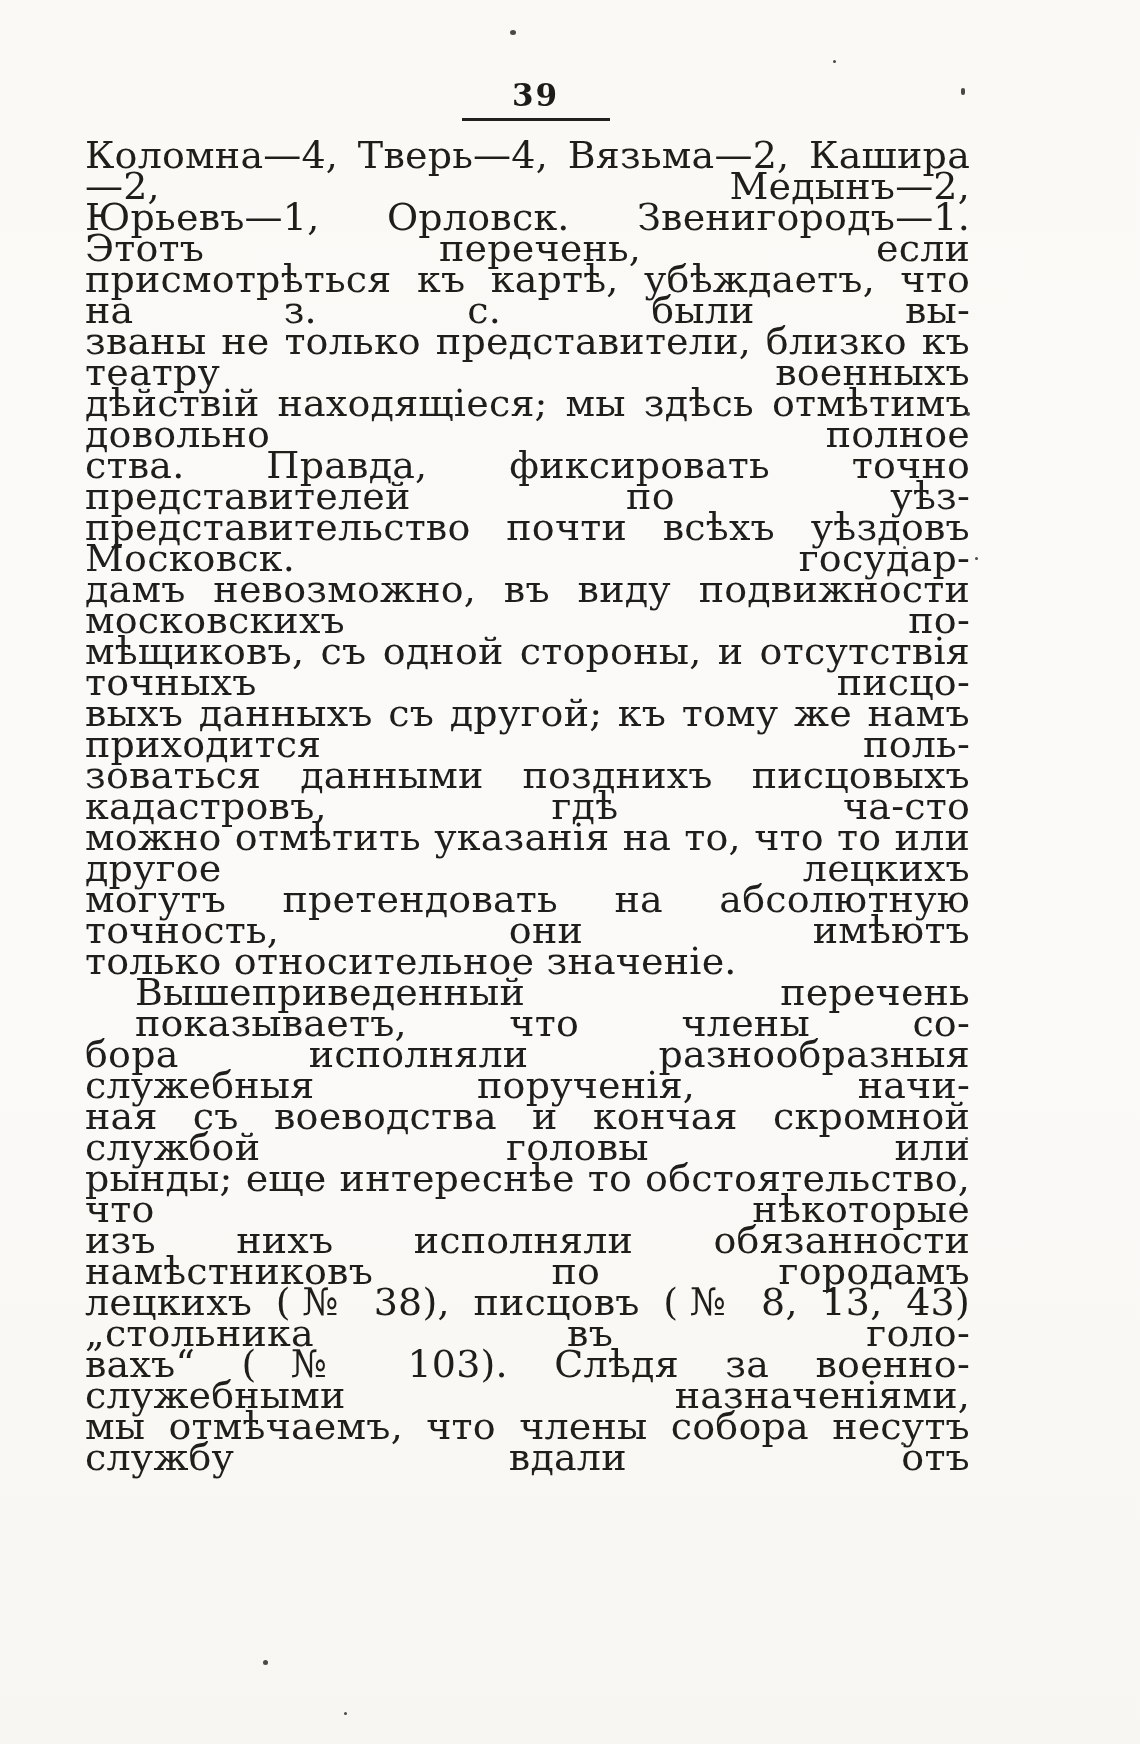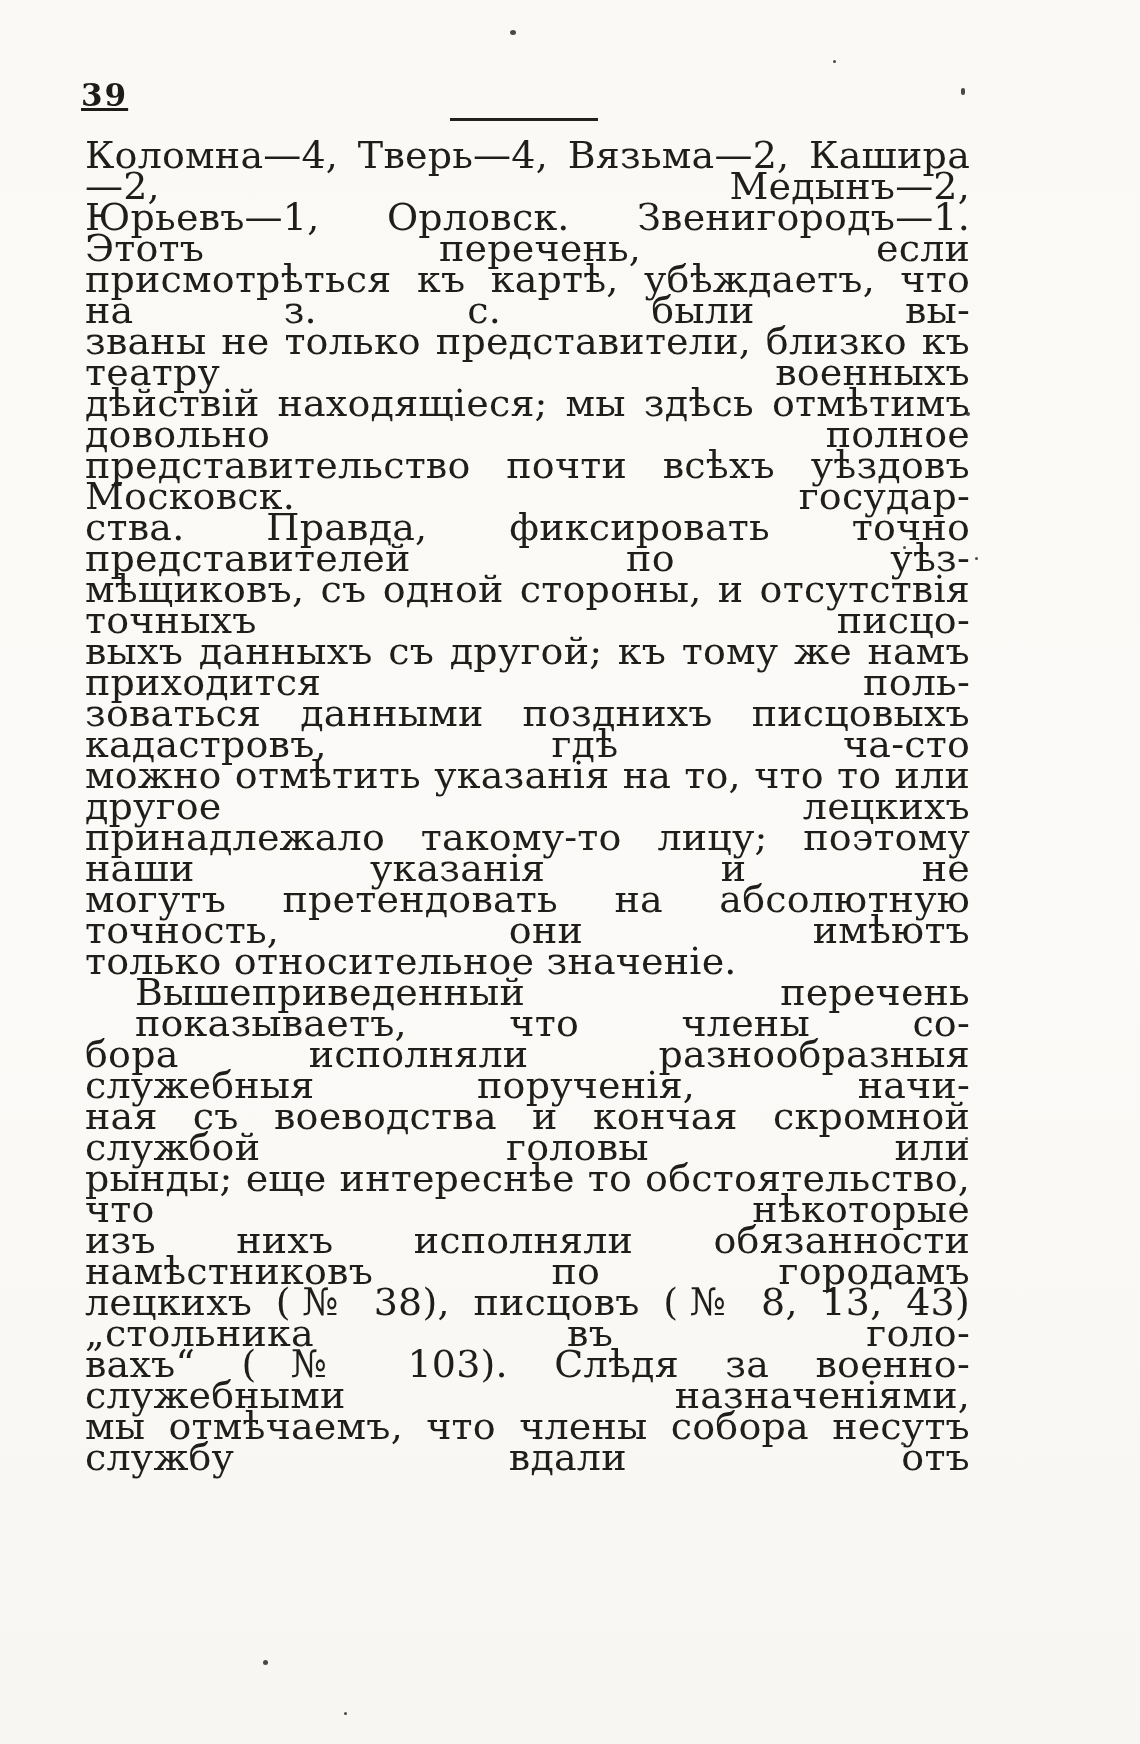--- a/index.html
+++ b/index.html
@@ -13,25 +13,24 @@
     width: 1140px;
     height: 1744px;
     margin: 0 auto;
     background:
       linear-gradient(180deg, #faf9f6 0%, #fbfaf8 55%, #f7f6f2 100%);
     color: #1e1c19;
     overflow: hidden;
   }
   .page-header {
     position: absolute;
-    left: 81px;
+    left: 93px;
     top: 80px;
     width: 885px;
-    text-align: left;
-    text-decoration: underline;
+    text-align: center;
   }
   .page-number {
     font-size: 31px;
     font-weight: bold;
     letter-spacing: 2px;
     line-height: 1;
   }
   .page-rule {
     width: 148px;
     height: 3px;
@@ -75,27 +74,27 @@
     <div class="page-number">39</div>
     <div class="page-rule"></div>
   </div>
 
   <div class="text-block">
     <div class="line">Коломна—4, Тверь—4, Вязьма—2, Кашира—2, Медынъ—2,</div>
     <div class="line">Юрьевъ—1, Орловск. Звенигородъ—1. Этотъ перечень, если</div>
     <div class="line">присмотрѣться къ картѣ, убѣждаетъ, что на з. с. были вы-</div>
     <div class="line">званы не только представители, близко къ театру военныхъ</div>
     <div class="line">дѣйствій находящіеся; мы здѣсь отмѣтимъ довольно полное</div>
+    <div class="line">ства. Правда, фиксировать точно представителей по уѣз-</div>
     <div class="line">представительство почти всѣхъ уѣздовъ Московск. государ-</div>
-    <div class="line">ства. Правда, фиксировать точно представителей по уѣз-</div>
+    <div class="line">дамъ невозможно, въ виду подвижности московскихъ по-</div>
     <div class="line">мѣщиковъ, съ одной стороны, и отсутствія точныхъ писцо-</div>
     <div class="line">выхъ данныхъ съ другой; къ тому же намъ приходится поль-</div>
     <div class="line">зоваться данными позднихъ писцовыхъ кадастровъ, гдѣ ча-сто</div>
     <div class="line">можно отмѣтить указанія на то, что то или другое лецкихъ</div>
-    <div class="line">принадлежало такому-то лицу; поэтому наши указанія и не</div>
     <div class="line">могутъ претендовать на абсолютную точность, они имѣютъ</div>
     <div class="line par-end">только относительное значеніе.</div>
     <div class="line indent">Вышеприведенный перечень показываетъ, что члены со-</div>
     <div class="line">бора исполняли разнообразныя служебныя порученія, начи-</div>
     <div class="line">ная съ воеводства и кончая скромной службой головы или</div>
     <div class="line">рынды; еще интереснѣе то обстоятельство, что нѣкоторые</div>
     <div class="line">изъ нихъ исполняли обязанности намѣстниковъ по городамъ</div>
     <div class="line">лецкихъ (№ 38), писцовъ (№ 8, 13, 43) „стольника въ голо-</div>
     <div class="line">вахъ“ (№ 103). Слѣдя за военно-служебными назначеніями,</div>
     <div class="line">мы отмѣчаемъ, что члены собора несутъ службу вдали отъ</div>

